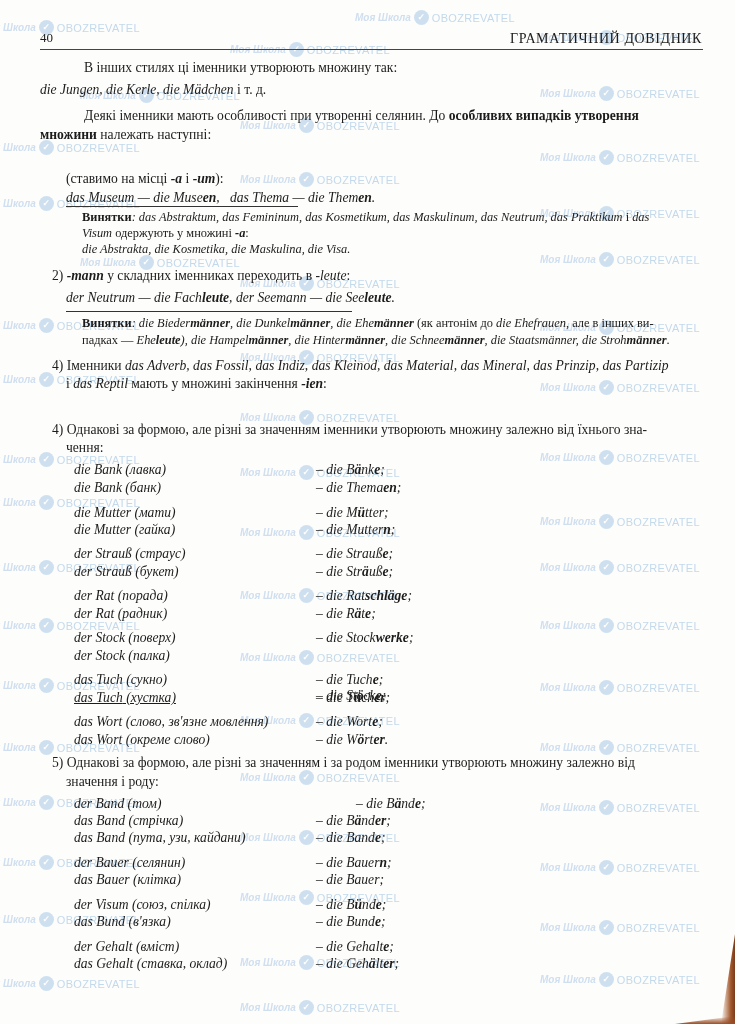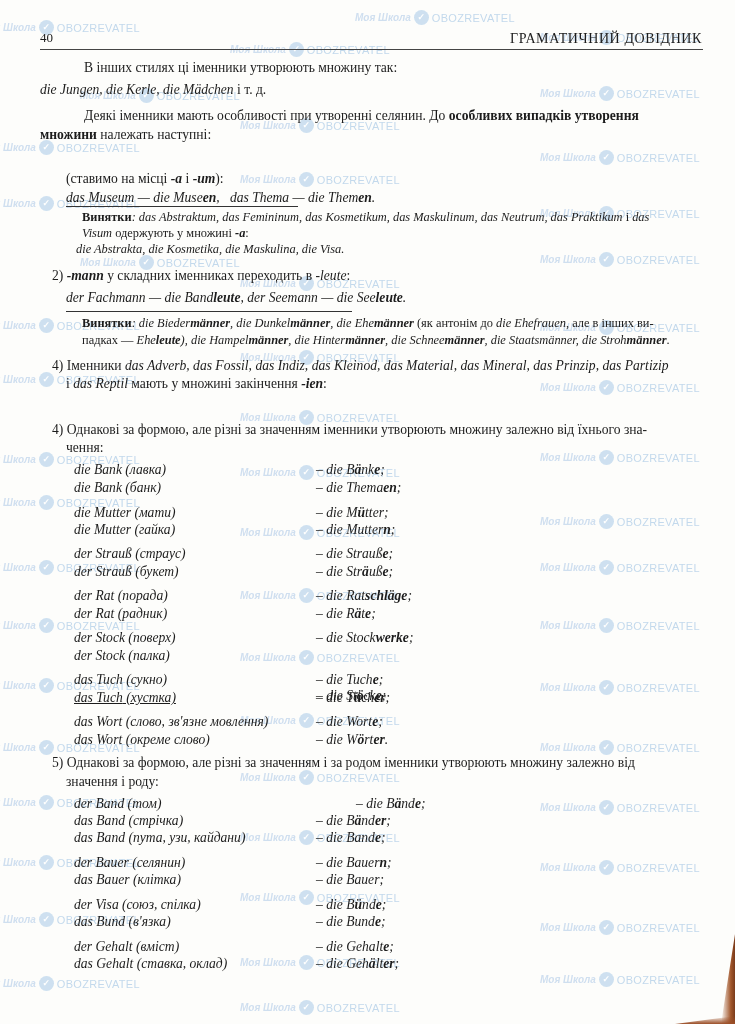--- a/index.html
+++ b/index.html
@@ -313,24 +313,24 @@
   <div class="para" style="left:84px; top:58px;">В інших стилях ці іменники утворюють множину так:</div>
   <div class="para" style="left:40px; top:80px;"><i>die Jungen, die Kerle, die Mädchen</i><span> і т. д.</span></div>
   <div class="para" style="left:84px; top:106px;"><span>Деякі іменники мають особливості при утворенні селянин. До </span><b>особливих випадків утворення</b></div>
   <div class="para" style="left:40px; top:125px;"><b>множини</b><span> належать наступні:</span></div>
 
   <div class="para" style="left:66px; top:169px;"><span>(ставимо на місці </span><b><i>-a</i></b><span> і </span><b><i>-um</i></b><span>):</span></div>
   <div class="para it" style="left:66px; top:188px;"><span>das Museum — die Muse</span><b>en</b><span style="white-space:pre">,   das Thema — die Them</span><b>en</b><span>.</span></div>
   <div class="sep" style="left:66px; top:206px; width:232px;"></div>
   <div class="para small" style="left:82px; top:208px;"><b>Винятки</b><i>: das Abstraktum, das Femininum, das Kosmetikum, das Maskulinum, das Neutrum, das Praktikum</i><span> і </span><i>das</i></div>
   <div class="para small" style="left:82px; top:224px;"><i>Visum</i><span> одержують у множині </span><b><i>-a</i></b><span>:</span></div>
-  <div class="para small it" style="left:76px; top:240px;">die Abstrakta, die Kosmetika, die Maskulina, die Visa.</div>
+  <div class="para small it" style="left:82px; top:240px;">die Abstrakta, die Kosmetika, die Maskulina, die Visa.</div>
 
   <div class="para" style="left:52px; top:266px;"><span>2) </span><b><i>-mann</i></b><span> у складних іменниках переходить в </span><i>-leute</i><span>:</span></div>
-  <div class="para it" style="left:66px; top:288px;"><span>der Fachmann — die Band</span><b>leute</b><span>, der Seemann — die See</span><b>leute</b><span>.</span></div>
+  <div class="para it" style="left:66px; top:288px;"><span>der Neutrum — die Fach</span><b>leute</b><span>, der Seemann — die See</span><b>leute</b><span>.</span></div>
   <div class="sep" style="left:66px; top:311px; width:286px;"></div>
   <div class="para small" style="left:82px; top:314px;"><b>Винятки</b><i>: die Bieder</i><b><i>männer</i></b><i>, die Dunkel</i><b><i>männer</i></b><i>, die Ehe</i><b><i>männer</i></b><span> (як антонім до </span><i>die Ehefrauen</i><span>, але в інших ви-</span></div>
   <div class="para small" style="left:82px; top:331px;"><span>падках — </span><i>Ehe</i><b><i>leute</i></b><i>), die Hampel</i><b><i>männer</i></b><i>, die Hinter</i><b><i>männer</i></b><i>, die Schnee</i><b><i>männer</i></b><i>, die Staats</i><i>männer</i><i>, die Stroh</i><b><i>männer</i></b><span>.</span></div>
 
   <div class="para" style="left:52px; top:356px;"><span>4) Іменники </span><i>das Adverb, das Fossil, das Indiz, das Kleinod, das Material, das Mineral, das Prinzip, das Partizip</i></div>
   <div class="para" style="left:66px; top:374px;"><span>і </span><i>das Reptil</i><span> мають у множині закінчення </span><b><i>-ien</i></b><span>:</span></div>
 
   <div class="para" style="left:52px; top:420px;">4) Однакові за формою, але різні за значенням іменники утворюють множину залежно від їхнього зна-</div>
   <div class="para" style="left:66px; top:438px;">чення:</div>
   <div id="r4rows">
@@ -409,21 +409,21 @@
       </div>
       <div class="row" style="left:74px; top:855px; width:340px;">
         <span style="position:absolute; left:0;"><span>der Bauer</span><span> (селянин)</span></span>
         <span style="position:absolute; left:242px;"><span>– die Bauer</span><b></b><span></span><b>n</b><span>;</span></span>
       </div>
       <div class="row" style="left:74px; top:872px; width:340px;">
         <span style="position:absolute; left:0;"><span>das Bauer</span><span> (клітка)</span></span>
         <span style="position:absolute; left:242px;"><span>– die Bauer</span><b></b><span></span><b></b><span>;</span></span>
       </div>
       <div class="row" style="left:74px; top:897px; width:340px;">
-        <span style="position:absolute; left:0;"><span>der Visa</span><span> (союз, спілка)</span></span>
+        <span style="position:absolute; left:0;"><span>der Visum</span><span> (союз, спілка)</span></span>
         <span style="position:absolute; left:242px;"><span>– die B</span><b>ü</b><span>nd</span><b>e</b><span>;</span></span>
       </div>
       <div class="row" style="left:74px; top:914px; width:340px;">
         <span style="position:absolute; left:0;"><span>das Bund</span><span> (в'язка)</span></span>
         <span style="position:absolute; left:242px;"><span>– die Bund</span><b></b><span></span><b>e</b><span>;</span></span>
       </div>
       <div class="row" style="left:74px; top:939px; width:340px;">
         <span style="position:absolute; left:0;"><span>der Gehalt</span><span> (вміст)</span></span>
         <span style="position:absolute; left:242px;"><span>– die Gehalt</span><b></b><span></span><b>e</b><span>;</span></span>
       </div>

